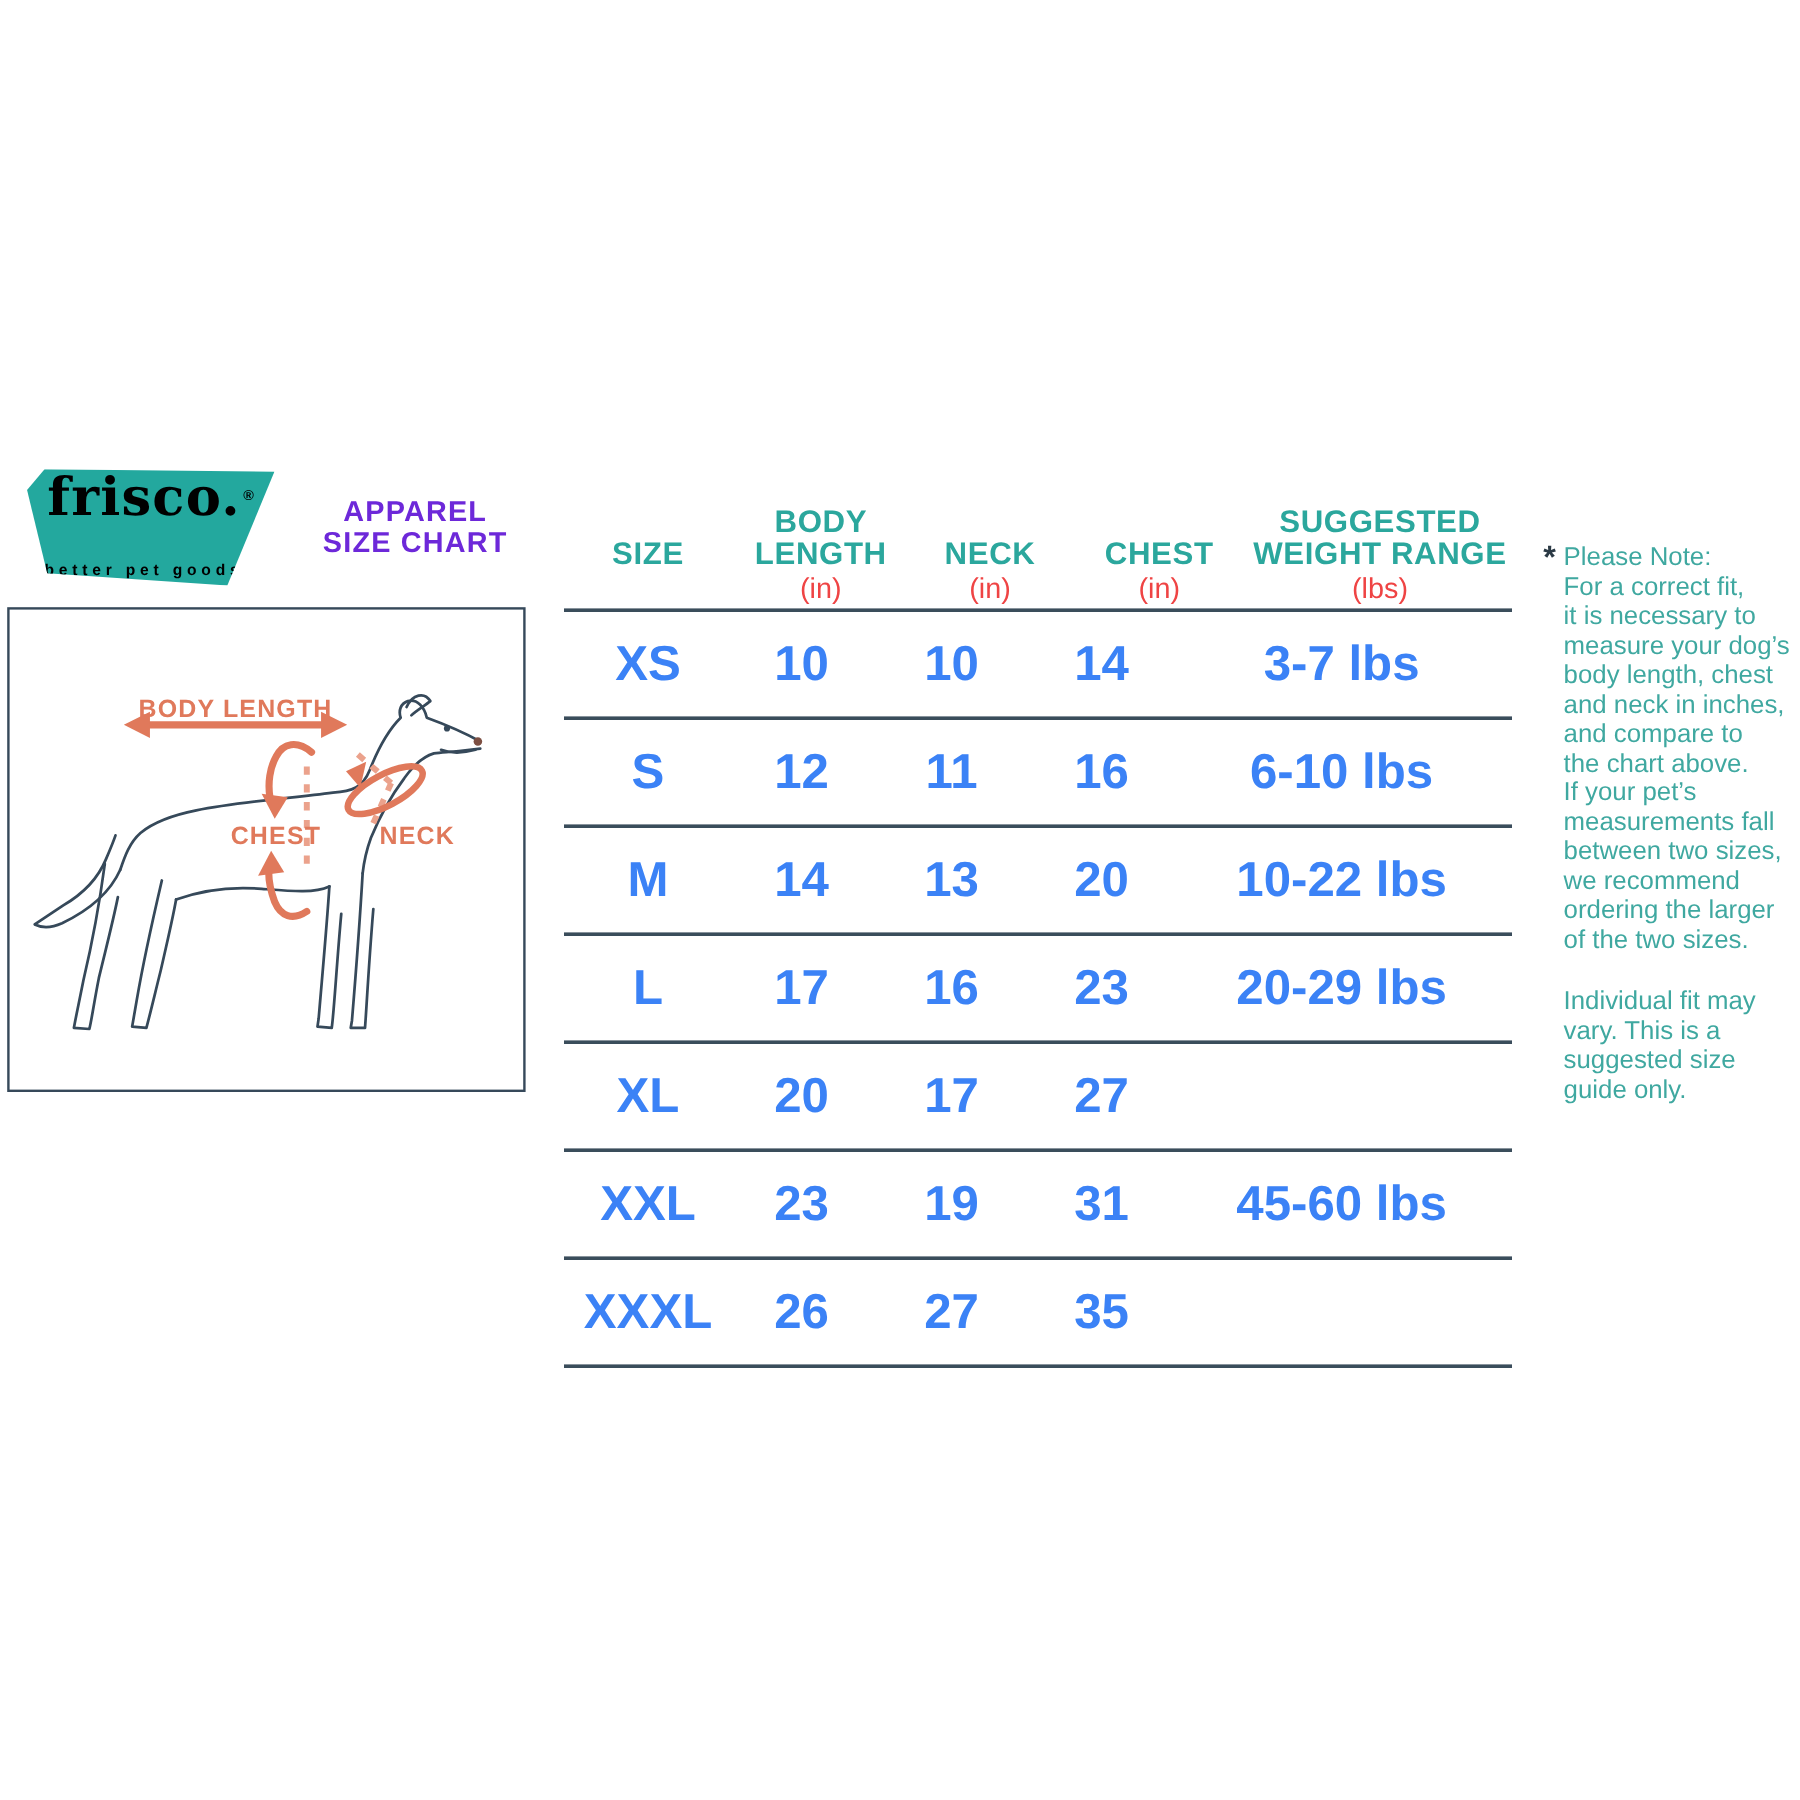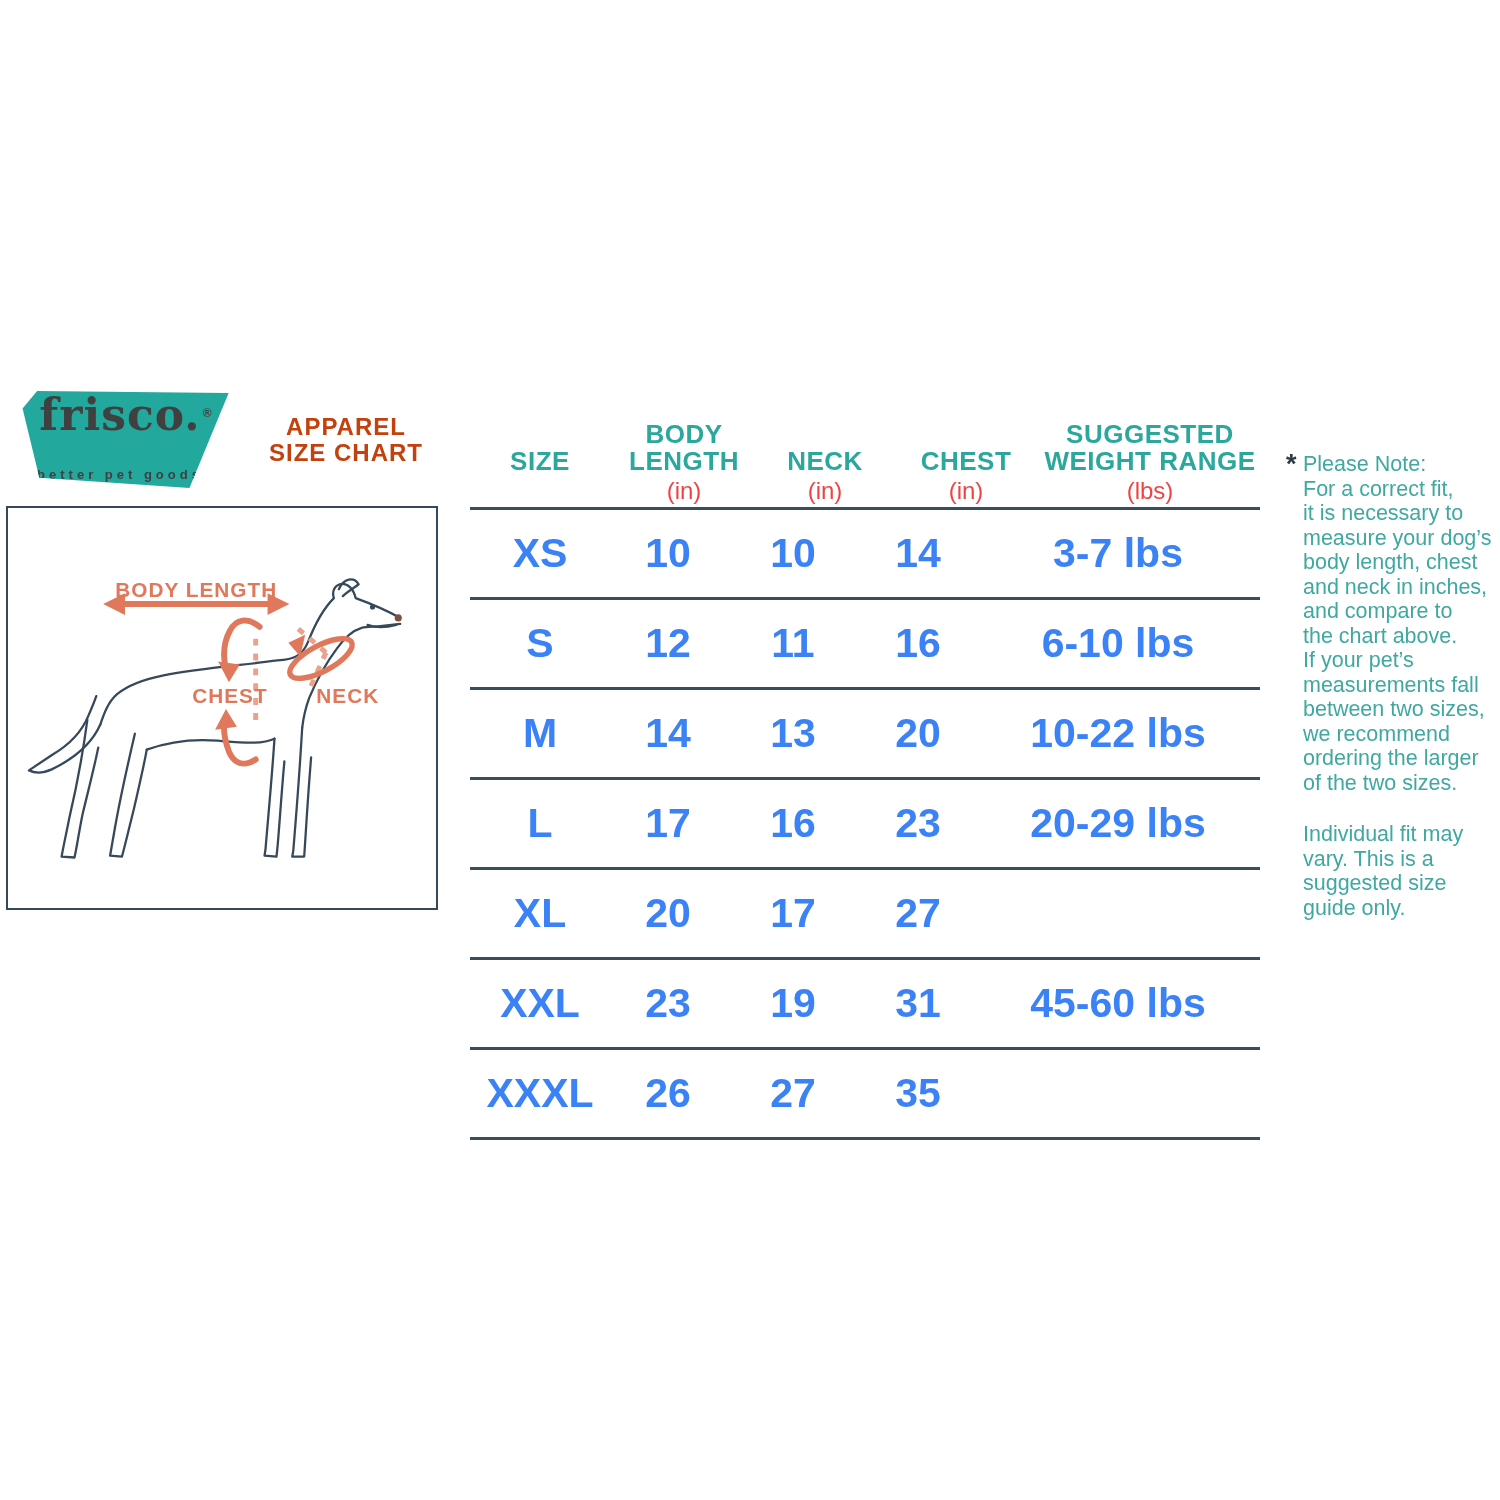--- a/index.html
+++ b/index.html
@@ -7,36 +7,36 @@
     position:relative;width:1500px;height:1500px;background:#ffffff;overflow:hidden;
     font-family:"Liberation Sans",sans-serif;
   }
 
   
   .logo{
     position:absolute;left:8px;top:388px;width:224px;height:102px;
     background:#23A89E;
     clip-path:polygon(13% 3%,98.5% 5%,81% 98%,14% 88%,6.5% 20%);
     display:flex;flex-direction:column;align-items:center;justify-content:center;
-    color:#404040;
+    color:#000000;
     gap:22px;
   }
   .logo-name{
     font-family:"DejaVu Serif",serif;font-weight:bold;font-size:44px;line-height:44px;
     letter-spacing:1px;position:relative;margin-top:-4px;
   }
   .logo-reg{font-size:12px;position:absolute;top:-2px;right:-12px;font-family:"Liberation Sans",sans-serif;}
   .logo-tagline{
     font-size:13px;letter-spacing:4px;margin-top:8px;font-weight:700;white-space:nowrap;
   }
 
   
   .chart-title{
     position:absolute;left:248px;top:414px;width:196px;
-    color:#c2410c;font-weight:bold;font-size:24px;line-height:26px;
+    color:#6d28d9;font-weight:bold;font-size:24px;line-height:26px;
     letter-spacing:1px;text-align:center;white-space:pre-line;
   }
 
   
   .dog-box{
     position:absolute;left:6px;top:506px;width:432px;height:404px;
     border:2px solid #36495A;background:#ffffff;box-sizing:border-box;
   }
   .dog-box svg{display:block;width:100%;height:100%;}
   .svg-label{

